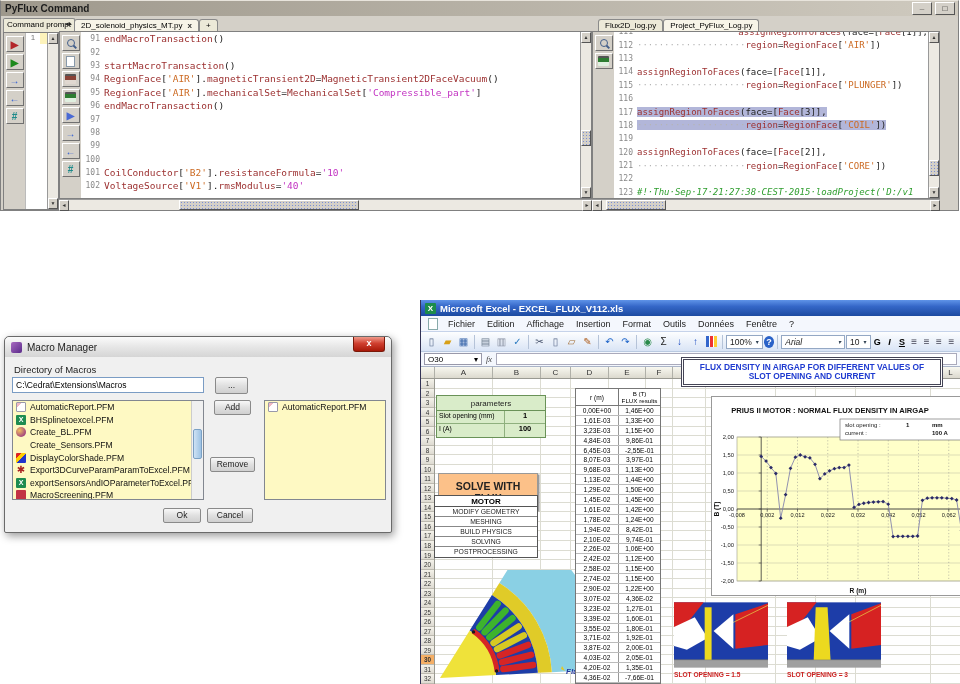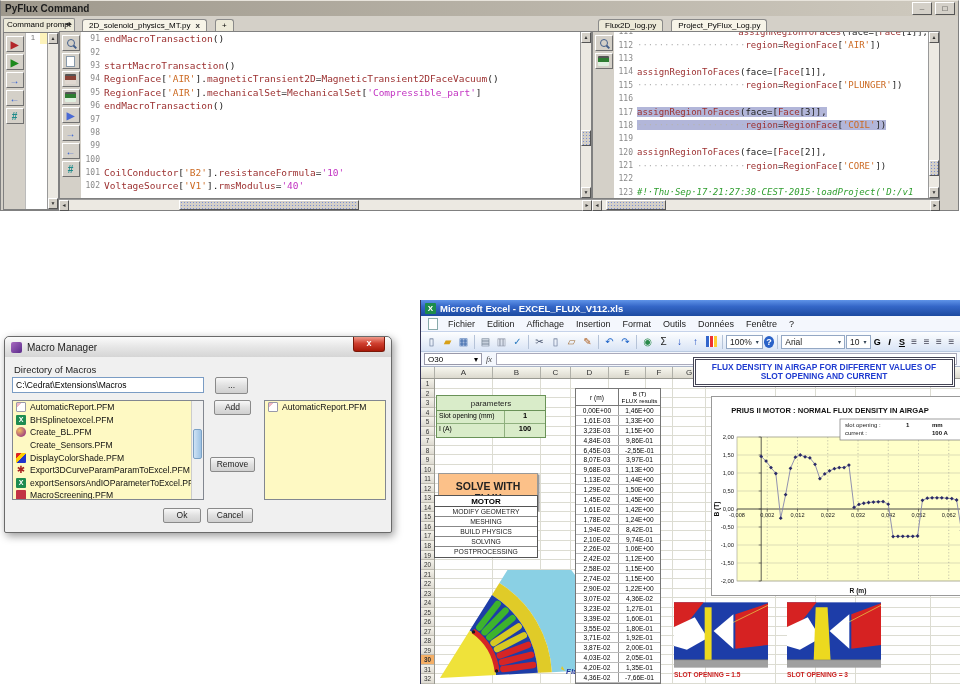--- a/index.html
+++ b/index.html
@@ -41,21 +41,21 @@
     border-color:#fff #555 #555 #fff;
     background-image:radial-gradient(#7a8fd4 30%, transparent 31%); background-size:3px 3px; }
   .sb-h { height:11px; background:#ece9e2; border-top:1px solid #999; display:flex; position:relative; flex:none;}
   .sb-hth { position:absolute; top:0; height:10px; background:#d4d0c8; border:1px solid;
     border-color:#fff #555 #555 #fff;
     background-image:radial-gradient(#7a8fd4 30%, transparent 31%); background-size:3px 3px; }
 
   .ed { display:flex; flex-direction:column; }
   .ed.main { width:533px; }
   .ed.log { width:348px; }
-  .tabbar { height:15px; display:flex; align-items:flex-end; padding-left:6px; gap:8px; }
+  .tabbar { height:15px; display:flex; align-items:flex-end; padding-left:6px; gap:0; }
   .tabscroll { font-size:7px; color:#222; margin-right:2px; align-self:center; }
   .tab { background:#ece9d8; border:1px solid #8a8a8a; border-bottom:none; border-radius:3px 3px 0 0;
     font-size:8px; padding:1px 6px; display:flex; gap:5px; align-items:center; white-space:nowrap; }
   .tab.active { background:#f7f4e8; }
   .closex { font-weight:bold; font-size:8px; color:#333; }
   .edrow { flex:1; display:flex; border:1px solid #808080; background:#fff; min-height:0; }
   .code { flex:1; overflow:hidden; font-family:"DejaVu Sans Mono", monospace; font-size:9.5px; }
   .code.logc { font-size:9px; }
   .cline { display:flex; height:13.4px; align-items:center; }
   .cln { width:23px; text-align:right; padding-right:4px; color:#888; flex:none; font-size:8px; }
@@ -489,21 +489,21 @@
       <span class="xti">
         <span class="xbar"></span>
       </span>
       <span class="xsep"></span>
       <span class="xcombo">
         <span>100%</span>
         <span class="dda">▾</span>
       </span>
       <span class="xhelp">?</span>
       <span class="xsep"></span>
-      <span class="xcombo" style="width: 72px;">
+      <span class="xcombo" style="width: 72px; font-style: italic;">
         <span style="flex:1">Arial</span>
         <span class="dda">▾</span>
       </span>
       <span class="xcombo">
         <span>10</span>
         <span class="dda">▾</span>
       </span>
       <span class="fmtbtn ">G</span>
       <span class="fmtbtn i">I</span>
       <span class="fmtbtn u">S</span>
@@ -749,21 +749,21 @@
           <div class="c1">4,20E-02</div>
           <div class="c2">1,35E-01</div>
         </div>
         <div class="drow">
           <div class="c1">4,36E-02</div>
           <div class="c2">-7,66E-01</div>
         </div>
       </div>
   </div>
 
-  <div class="xl-content banner" style="left:272px;top:57px;">
+  <div class="xl-content banner" style="left:260px;top:57px;">
     <div class="inner">FLUX DENSITY IN AIRGAP FOR DIFFERENT VALUES OF SLOT OPENING AND CURRENT</div>
   </div>
   <div class="xl-content chartbox" style="left:258px;top:96px;margin-left:32px;">
     <svg id="chart-svg" width="274" height="200" viewBox="0 0 274 200">
         <rect x="25" y="40" width="242" height="144" fill="#ffffc9" stroke="#9a9a88" stroke-width="0.6"></rect>
         <line x1="25" y1="40" x2="267" y2="40" stroke="#b9b9a0" stroke-width="0.5"></line>
         <text x="22" y="42" text-anchor="end" font-size="5.8" fill="#222">2,00</text>
         <line x1="25" y1="58" x2="267" y2="58" stroke="#b9b9a0" stroke-width="0.5"></line>
         <text x="22" y="60" text-anchor="end" font-size="5.8" fill="#222">1,50</text>
         <line x1="25" y1="76" x2="267" y2="76" stroke="#b9b9a0" stroke-width="0.5"></line>

